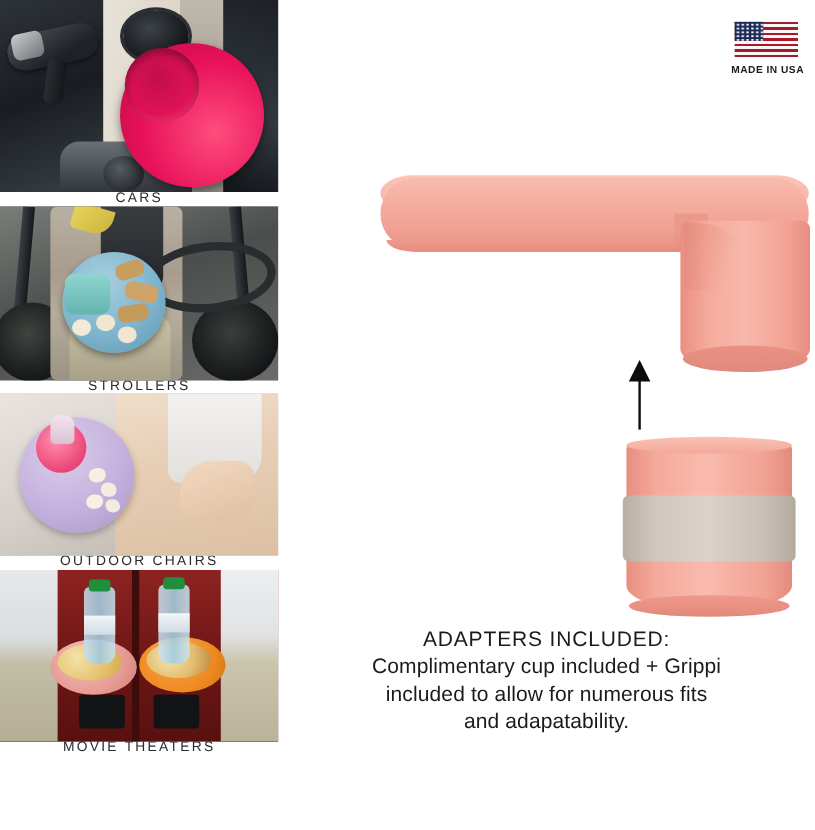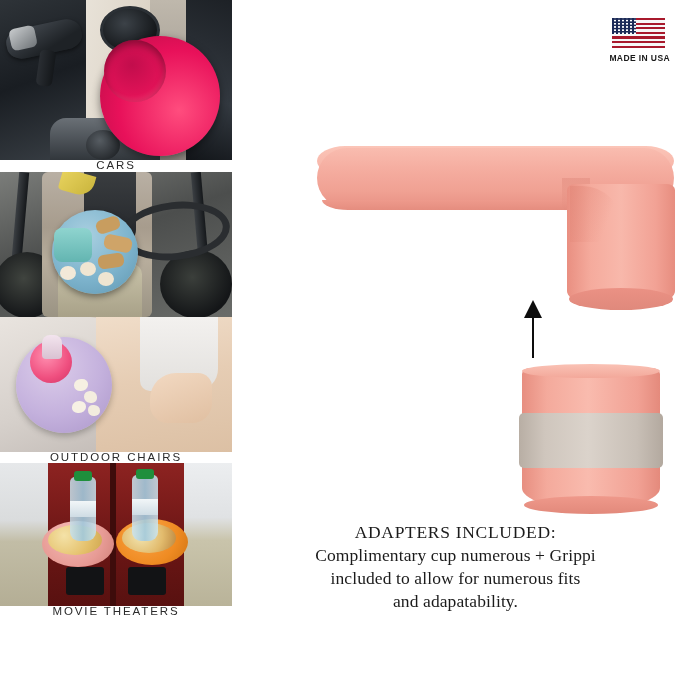--- a/index.html
+++ b/index.html
@@ -487,21 +487,21 @@
   }
 
   
   .adapters-text {
     position: absolute;
     left: 0;
     top: 521px;
     width: 447px;
     text-align: center;
     color: #1b1b1b;
-    font-family: Liberation Serif, serif;
+    font-family: Liberation Sans, sans-serif;
   }
   .adapters-text .line {
     font-size: 17.5px;
     line-height: 23px;
     letter-spacing: .1px;
   }
   .adapters-text .line.head {
     letter-spacing: .7px;
   }
 
@@ -595,20 +595,21 @@
         <div class="barR"></div>
         <div class="trayB"></div>
         <div class="cupB"></div>
         <div class="food1"></div>
         <div class="food2"></div>
         <div class="food3"></div>
         <div class="dot1"></div>
         <div class="dot2"></div>
         <div class="dot3"></div>
       </div>
+      <div class="caption">STROLLERS</div>
     </div>
 
     <div class="use-case">
       <div class="photo p4">
         <div class="bg"></div>
         <div class="ground"></div>
         <div class="chairfab"></div>
         <div class="child"></div>
         <div class="romper"></div>
         <div class="hand"></div>
@@ -675,21 +676,21 @@
 
     <div class="adapter">
       <div class="body"></div>
       <div class="rim"></div>
       <div class="grippi"></div>
       <div class="base"></div>
     </div>
 
     <div class="adapters-text">
       <div class="line head">ADAPTERS INCLUDED:</div>
-      <div class="line">Complimentary cup numerous + Grippi</div>
+      <div class="line">Complimentary cup included + Grippi</div>
       <div class="line">included to allow for numerous fits</div>
       <div class="line">and adapatability.</div>
     </div>
 
 
   </div>
 
 </div>
 
 </body></html>

